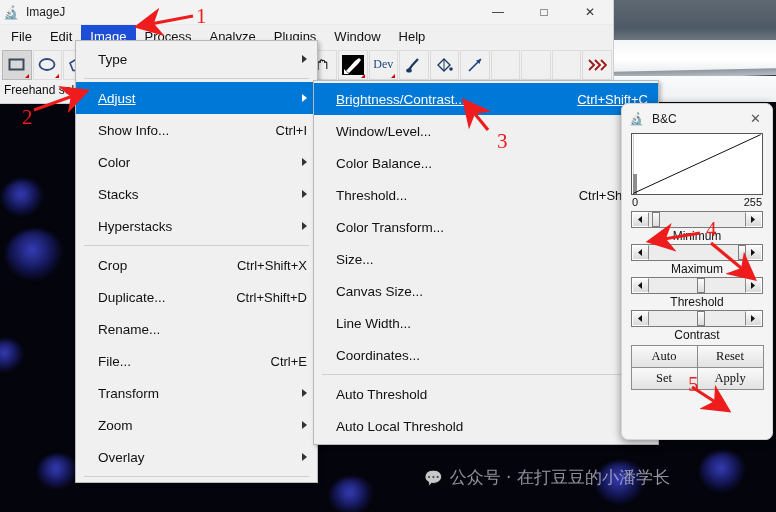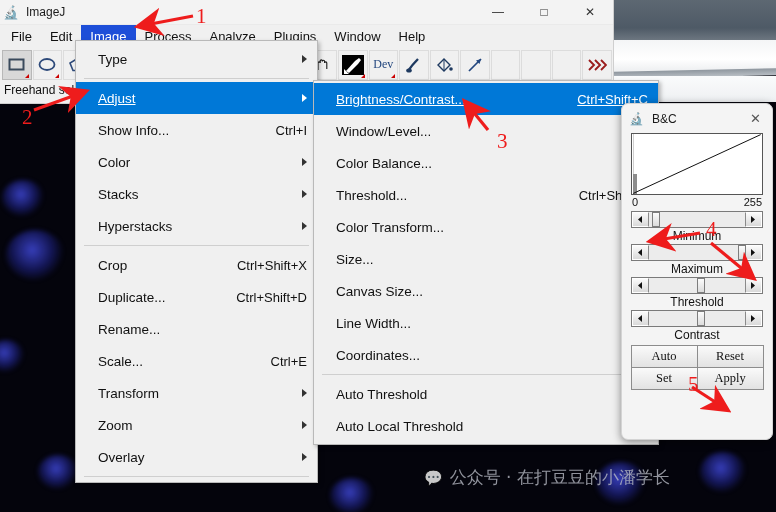--- a/index.html
+++ b/index.html
@@ -419,21 +419,21 @@
         <span class="shortcut">Ctrl+Shift+X</span>
       </div>
       <div class="mi">
         <span>Duplicate...</span>
         <span class="shortcut">Ctrl+Shift+D</span>
       </div>
       <div class="mi">
         <span>Rename...</span>
       </div>
       <div class="mi">
-        <span>Scale...</span>
+        <span>File...</span>
         <span class="shortcut">Ctrl+E</span>
       </div>
       <div class="mi">
         <span>Transform</span>
         <i class="arrow"></i>
       </div>
       <div class="mi">
         <span>Zoom</span>
         <i class="arrow"></i>
       </div>

